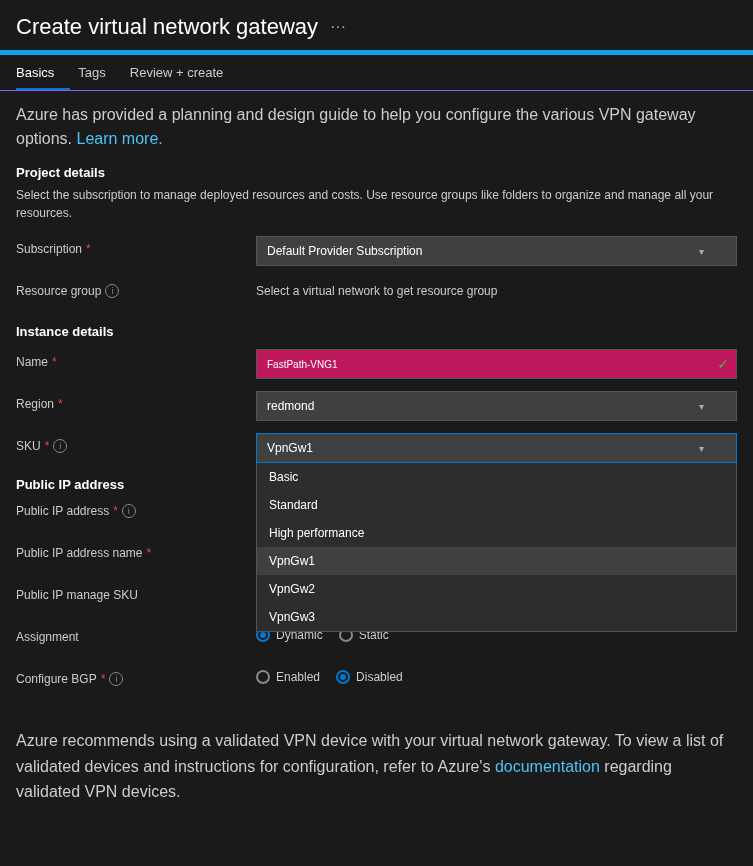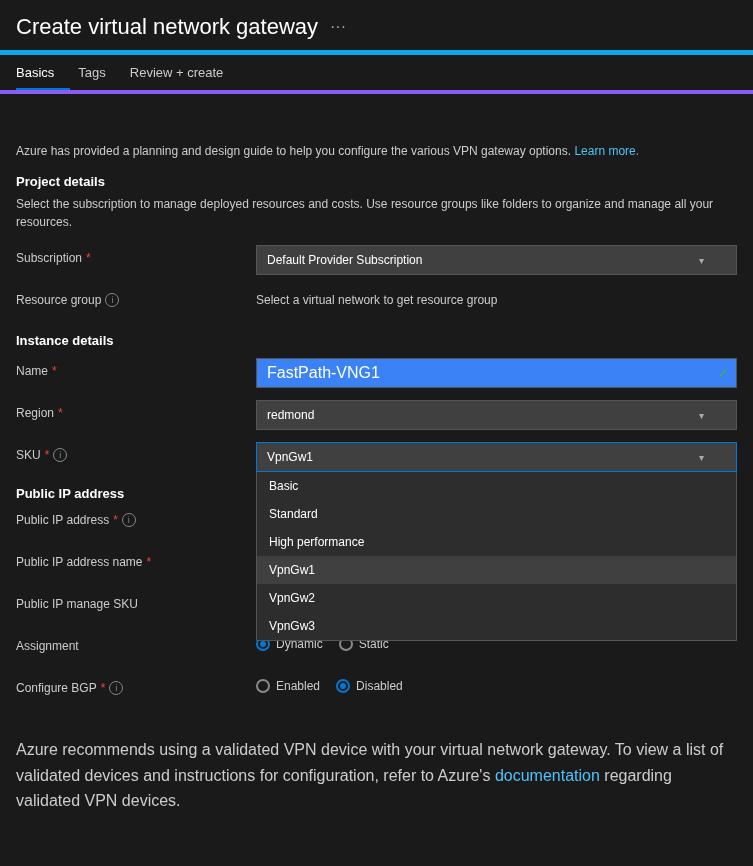--- a/index.html
+++ b/index.html
@@ -25,44 +25,43 @@
     .page-menu-icon {
       margin-left: 12px;
       color: #aaa;
       cursor: pointer;
       font-size: 16px;
     }
     .tabs {
       display: flex;
       align-items: center;
       padding: 0 16px;
-      border-bottom: 4px solid #8b5cf6;
+      border-bottom: 1px solid #8b5cf6;
       margin-bottom: 0;
     }
     .tab {
       padding: 10px 16px 8px 0;
       margin-right: 8px;
       cursor: pointer;
       color: #ccc;
       font-size: 13px;
       border-bottom: 2px solid transparent;
     }
     .tab.active {
       color: #ffffff;
       border-bottom: 2px solid #0078d4;
     }
     .content {
       padding: 12px 16px;
     }
     .info-bar {
-      font-size: 12px;
+      font-size: 16px;
       color: #ccc;
       margin-bottom: 14px;
       line-height: 1.5;
-      margin-top: 36px;
     }
     .info-bar a {
       color: #4fc3f7;
       text-decoration: none;
     }
     .section-title {
       font-weight: 600;
       font-size: 13px;
       color: #ffffff;
       margin-bottom: 6px;
@@ -159,25 +158,25 @@
       height: 30px;
       outline: none;
     }
     .input-with-check {
       position: relative;
       display: flex;
       align-items: center;
     }
     .input-with-check input {
       width: 100%;
-      background: #3b82f6;
+      background: #be185d;
       border: 1px solid #555;
       color: #fff;
       padding: 5px 30px 5px 10px;
-      font-size: 16px;
+      font-size: 10px;
       height: 30px;
       outline: none;
     }
     .input-check-icon {
       position: absolute;
       right: 8px;
       color: #4caf50;
       font-size: 14px;
     }
     .static-text {

